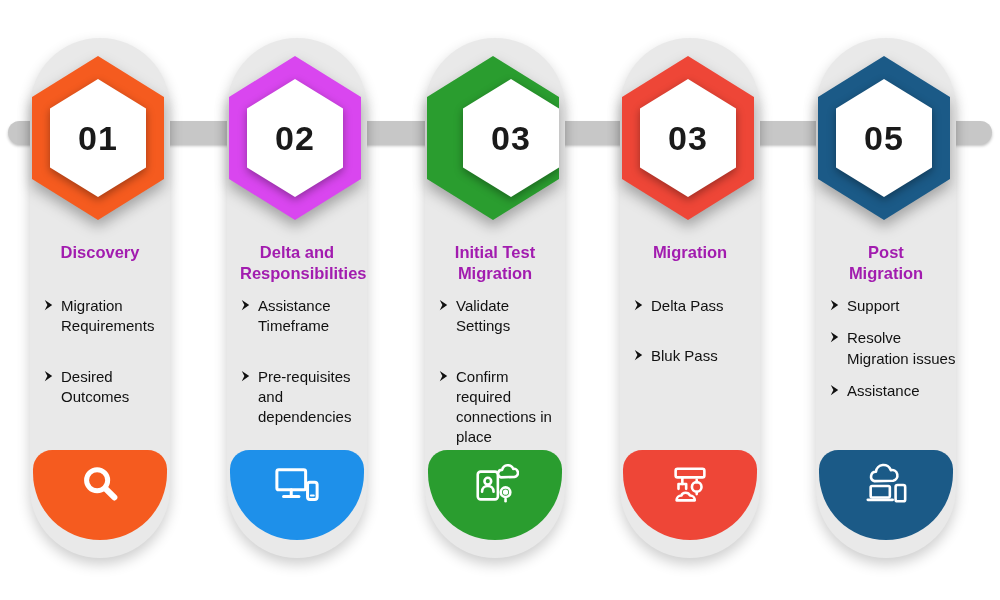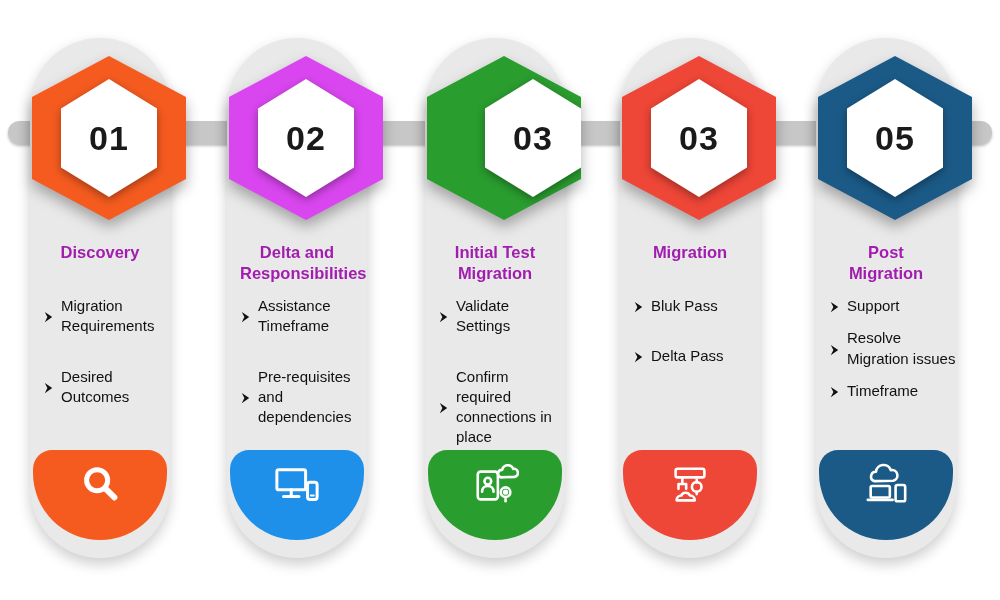--- a/index.html
+++ b/index.html
@@ -20,29 +20,29 @@
   }
   .step-title{
     position:absolute;top:196px;left:5px;right:5px;margin:8px;
     text-align:center;font-size:16.5px;line-height:1.25;font-weight:bold;color:#a21caf;
   }
   .bullets{
     position:absolute;top:258px;left:12px;right:0;
     display:flex;flex-direction:column;gap:30px;
   }
   .bullets-tight{gap:12px;}
-  .bullet{display:flex;gap:6px;align-items:center;}
+  .bullet{display:flex;gap:6px;align-items:flex-start;}
   .marker{flex:0 0 13px;margin-top:3px;line-height:0;}
   .bullet-text{font-size:15px;line-height:1.35;color:#111;}
   .hex-wrap{
     position:absolute;top:56px;left:2px;
     filter:drop-shadow(0 7px 7px rgba(0,0,0,.30));
   }
   .hex{clip-path:polygon(50% 0,100% 25%,100% 75%,50% 100%,0 75%,0 25%);}
-  .hex-colored{width:154px;height:164px;display:flex;align-items:center;justify-content:center;}
+  .hex-colored{width:132px;height:164px;display:flex;align-items:center;justify-content:center;}
   .hex-white-wrap{filter:drop-shadow(0 3px 4px rgba(0,0,0,.35));line-height:0;}
   .hex-white{
     width:96px;height:118px;background:#ffffff;
     display:flex;align-items:center;justify-content:center;
   }
   .num{font-size:34px;font-weight:bold;color:#1a1a1a;letter-spacing:1px;line-height:1;}
   .dome{
     position:absolute;left:3px;right:3px;bottom:18px;height:90px;
     border-radius:20px 20px 70px 70px;
     display:flex;justify-content:center;align-items:flex-start;padding-top:12px;
@@ -172,27 +172,27 @@
   </section>
 
   <section class="step" style="left:620px">
     <div class="card">
       <h3 class="step-title">Migration</h3>
       <div class="bullets">
         <div class="bullet">
           <span class="marker"><svg width="13" height="13" viewBox="0 0 14 14">
                 <path d="M3 1 L11 6.5 L3 12 L5.8 6.5 Z" fill="#111"></path>
               </svg></span>
+          <span class="bullet-text">Delta Pass</span>
+        </div>
+        <div class="bullet">
+          <span class="marker"><svg width="13" height="13" viewBox="0 0 14 14">
+                <path d="M3 1 L11 6.5 L3 12 L5.8 6.5 Z" fill="#111"></path>
+              </svg></span>
           <span class="bullet-text">Bluk Pass</span>
-        </div>
-        <div class="bullet">
-          <span class="marker"><svg width="13" height="13" viewBox="0 0 14 14">
-                <path d="M3 1 L11 6.5 L3 12 L5.8 6.5 Z" fill="#111"></path>
-              </svg></span>
-          <span class="bullet-text">Delta Pass</span>
         </div>
       </div>
       <div class="dome" style="background-color: rgb(238, 70, 55);">
         <svg class="icon" viewBox="0 0 48 48" fill="none" stroke="#fff" stroke-width="2.6" stroke-linecap="round" stroke-linejoin="round">
           <rect x="9" y="7" width="30" height="9" rx="2"></rect>
           <line x1="16" y1="16" x2="16" y2="23"></line>
           <path d="M12 23 h8 M12 23 v5 M20 23 v5"></path>
           <circle cx="31" cy="26" r="5"></circle>
           <line x1="31" y1="18.5" x2="31" y2="21"></line>
           <line x1="31" y1="31" x2="31" y2="33.5"></line>
@@ -224,21 +224,21 @@
         <div class="bullet">
           <span class="marker"><svg width="13" height="13" viewBox="0 0 14 14">
                 <path d="M3 1 L11 6.5 L3 12 L5.8 6.5 Z" fill="#111"></path>
               </svg></span>
           <span class="bullet-text">Resolve Migration issues</span>
         </div>
         <div class="bullet">
           <span class="marker"><svg width="13" height="13" viewBox="0 0 14 14">
                 <path d="M3 1 L11 6.5 L3 12 L5.8 6.5 Z" fill="#111"></path>
               </svg></span>
-          <span class="bullet-text">Timeframe</span>
+          <span class="bullet-text">Assistance</span>
         </div>
       </div>
       <div class="dome" style="background-color: rgb(27, 90, 135);">
         <svg class="icon" viewBox="0 0 48 48" fill="none" stroke="#fff" stroke-width="2.6" stroke-linecap="round" stroke-linejoin="round">
           <path d="M12 20 a5 5 0 0 1 1.5-9.8 a8 8 0 0 1 15.5-1.7 a5.5 5.5 0 0 1 2.5 11 z"></path>
           <rect x="8" y="25" width="20" height="12" rx="1.5"></rect>
           <line x1="5" y1="39.5" x2="31" y2="39.5"></line>
           <rect x="34" y="24" width="10" height="17" rx="2"></rect>
         </svg>
       </div>

